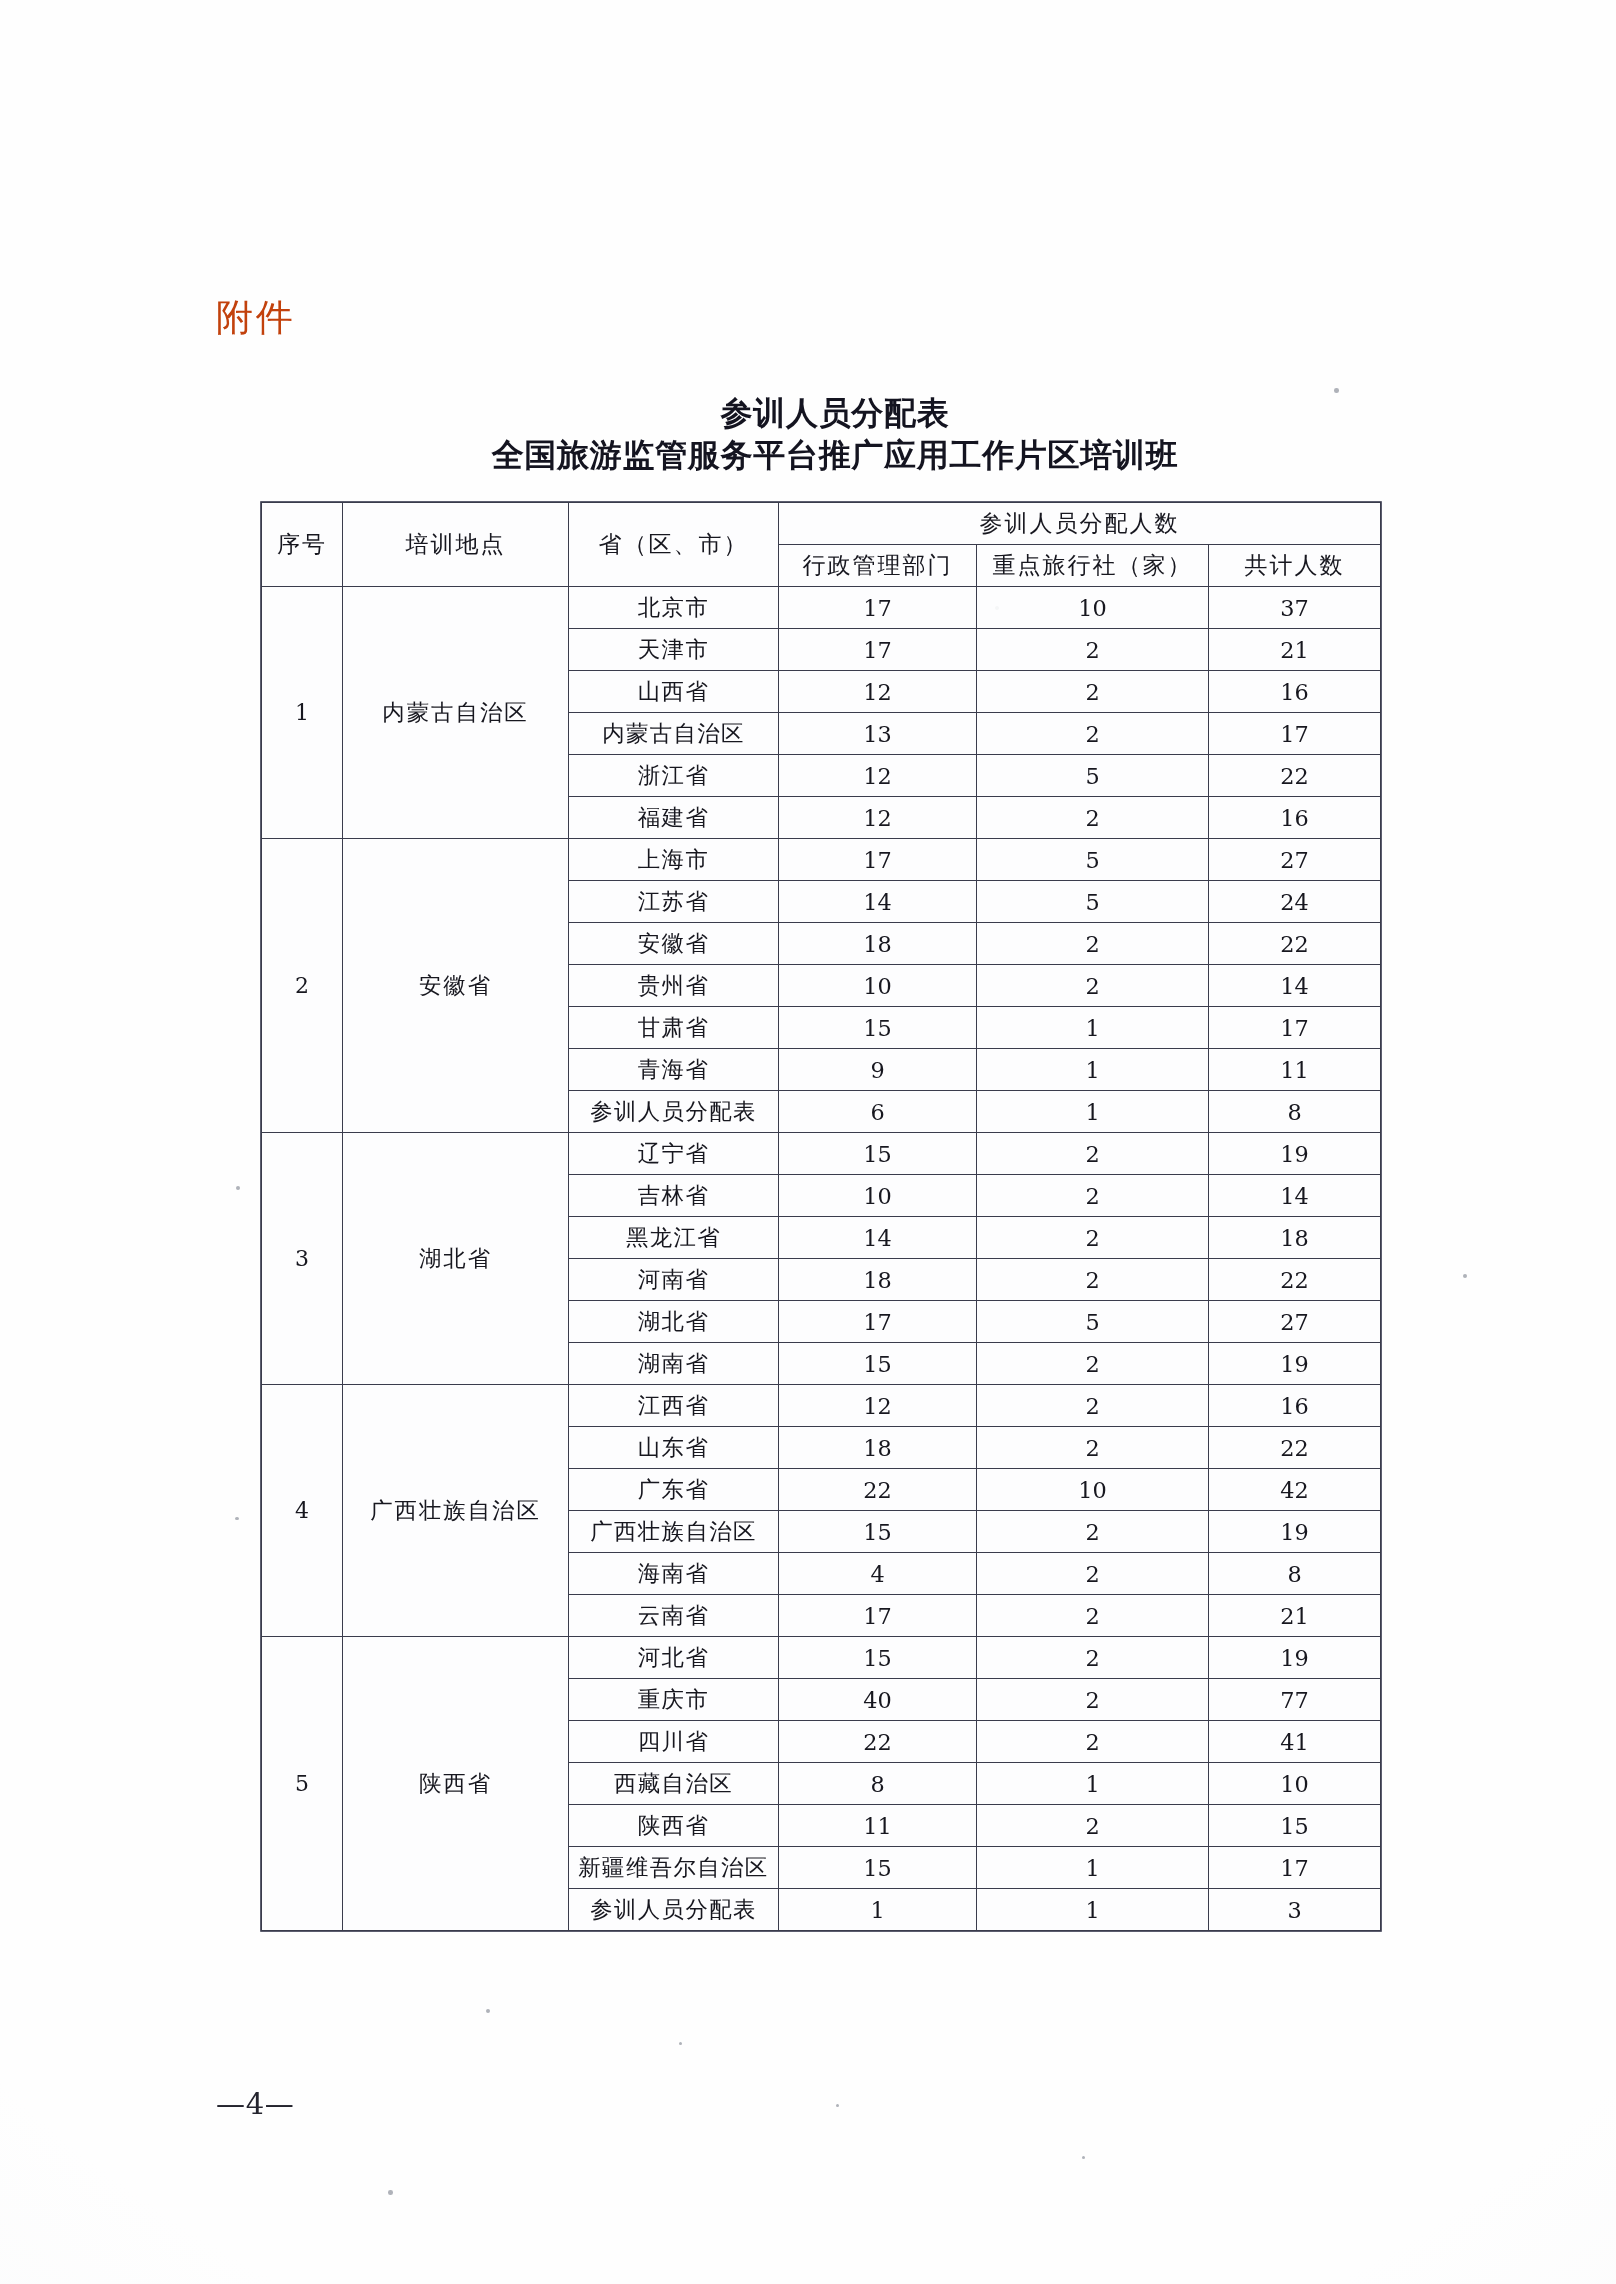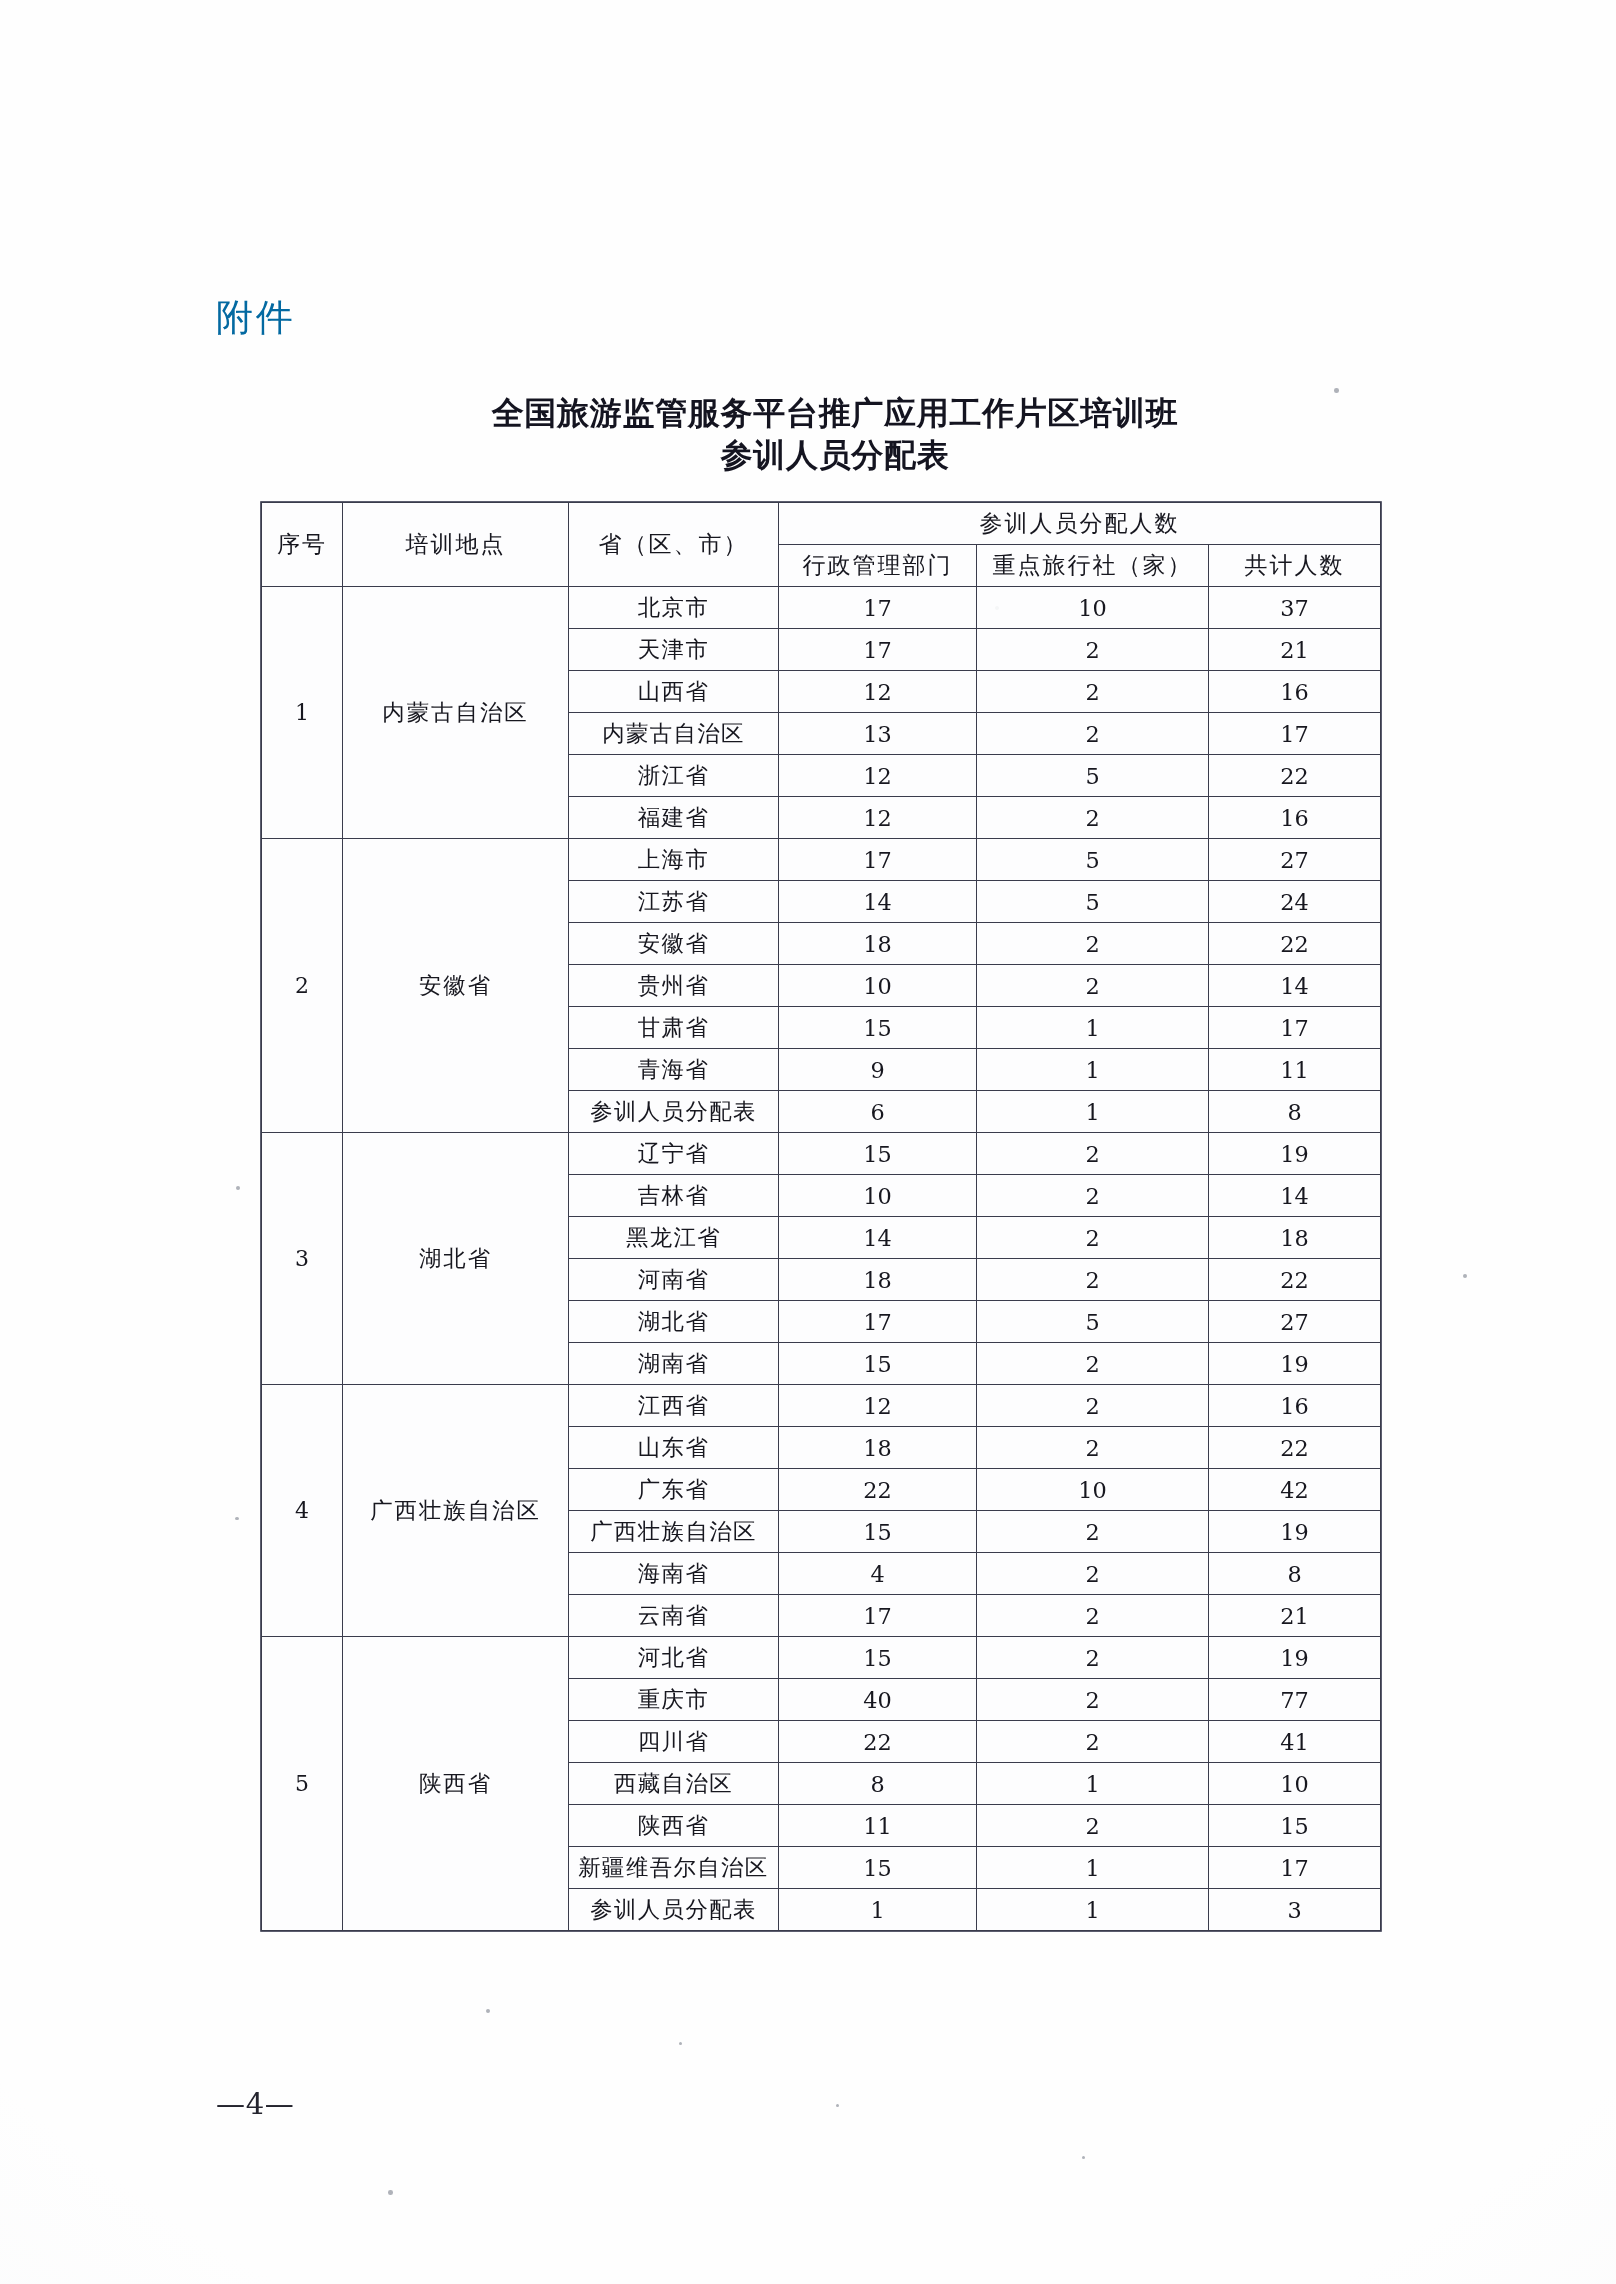--- a/index.html
+++ b/index.html
@@ -34,21 +34,21 @@
   }
 
   
   #attachment-label {
     position: absolute;
     left: 216px;
     top: 293px;
     font-family: Liberation Mono, monospace;
     font-size: 37px;
     letter-spacing: 2.7px;
-    color: #0369a1;
+    color: #c2410c;
   }
 
   
   #doc-title {
     position: absolute;
     left: 0;
     right: 0;
     top: 392px;
     text-align: center;
   }
@@ -144,22 +144,22 @@
   <div class="speck" style="left:1463px; top:1274px; width:4.1px; height:4.1px;"></div>
   <div class="speck" style="left:486px;  top:2009px; width:4.1px; height:4.1px;"></div>
   <div class="speck" style="left:679px; top:2042px; width:3.4px; height:3.4px;"></div>
   <div class="speck" style="left:388px;  top:2190px; width:4.7px; height:4.7px;"></div>
   <div class="speck" style="left:836px; top:2104px; width:3.4px; height:3.4px;"></div>
   <div class="speck" style="left:1082px; top:2156px; width:3.4px; height:3.4px;"></div>
 
   <div id="attachment-label">附件</div>
 
   <div id="doc-title">
+    <span class="tline l2">参训人员分配表</span>
     <span class="tline l1">全国旅游监管服务平台推广应用工作片区培训班</span>
-    <span class="tline l2">参训人员分配表</span>
   </div>
 
   <table id="alloc-table">
     <colgroup>
       <col class="c-idx">
         <col class="c-site">
         <col class="c-prov">
       <col class="c-admin">
         <col class="c-agency">
         <col class="c-total">

